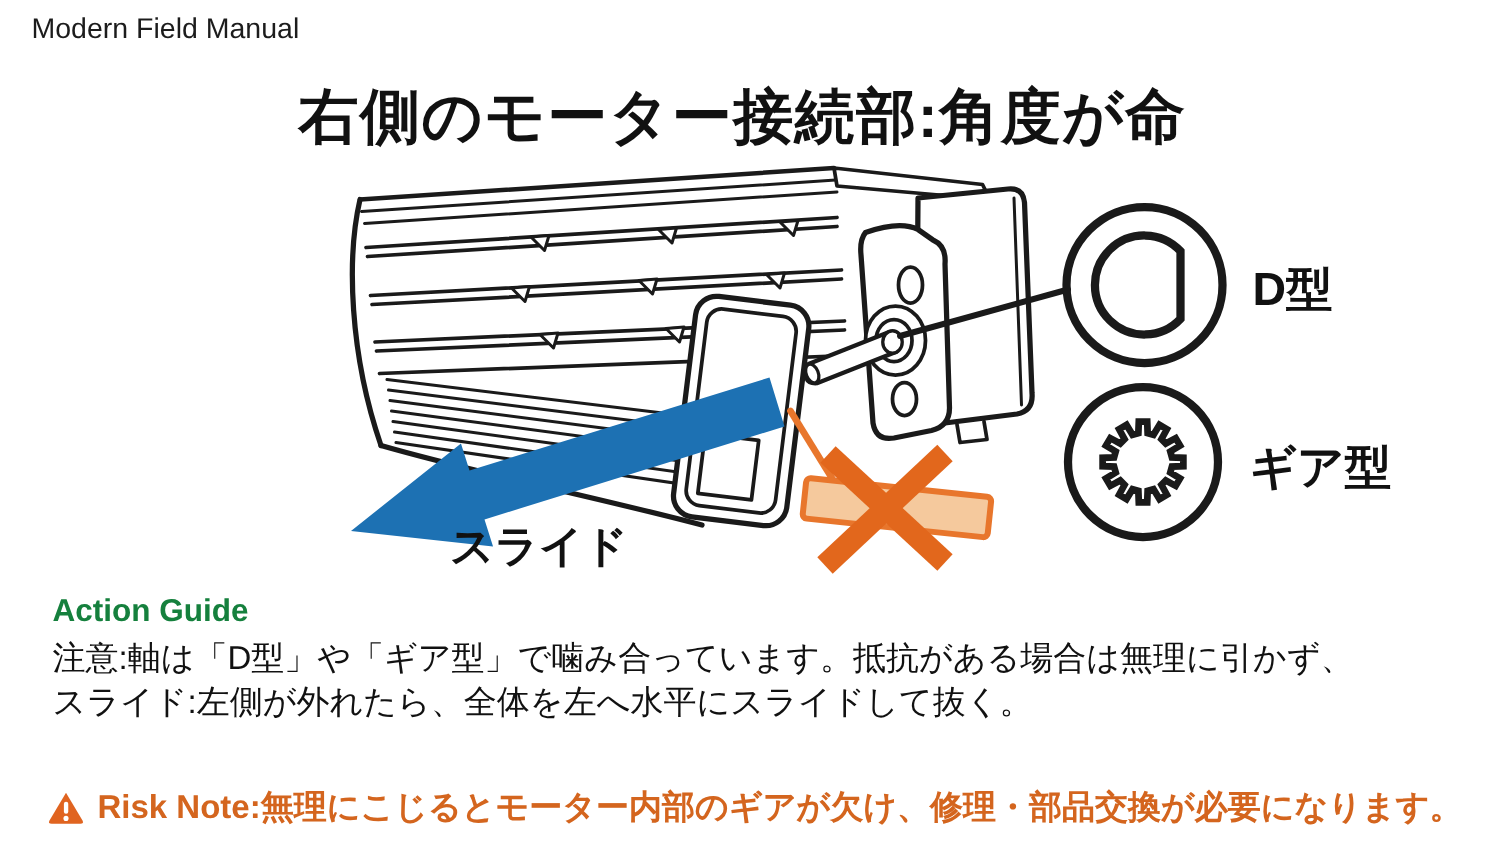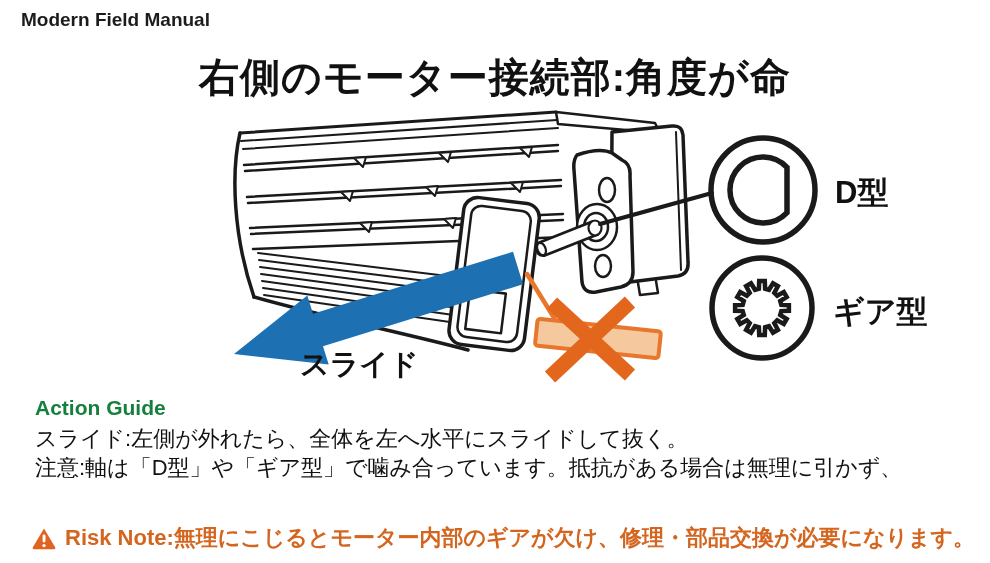--- a/index.html
+++ b/index.html
@@ -1,20 +1,20 @@
 <!DOCTYPE html>
 <html><head>
 <meta charset="utf-8">
 <style>
   html,body{margin:0;padding:0;background:#ffffff;}
   body{width:990px;height:563px;position:relative;overflow:hidden;
        font-family:"Liberation Sans","DejaVu Sans",sans-serif;color:#111;}
   .page{position:absolute;inset:0;background:#fff;}
 
-  .brand{position:absolute;left:21px;top:9px;font-size:19px;font-weight:700;color:#1c1c1c;}
+  .brand{position:absolute;left:21px;top:9px;font-size:19px;font-weight:400;color:#1c1c1c;}
 
   .title{position:absolute;left:0;right:0;top:50px;text-align:center;
          font-size:40px;font-weight:700;letter-spacing:1px;color:#111;}
 
   .figure-svg{position:absolute;left:0;top:0;width:990px;height:563px;}
 
   .action-guide{position:absolute;left:35px;top:396px;}
   .ag-heading{font-size:21px;font-weight:700;margin:0 0 4px 0;color:#15803d;}
   .ag-line{font-size:22px;line-height:29px;margin:0;color:#111;white-space:nowrap;}
 
@@ -128,22 +128,22 @@
       <path d="M787,167.4 A33,33 0 1 0 787,212.6 Z" stroke-width="5.5" fill="#fff"></path>
       <circle cx="762" cy="308" r="50" stroke-width="5.5"></circle>
       <polygon points="788.9,305.2 788.9,310.8 781.3,311.1 780.2,315.0 786.7,319.0 783.8,323.9 777.2,320.3 774.3,323.2 777.9,329.8 773.0,332.7 769.0,326.2 765.1,327.3 764.8,334.9 759.2,334.9 758.9,327.3 755.0,326.2 751.0,332.7 746.1,329.8 749.7,323.2 746.8,320.3 740.2,323.9 737.3,319.0 743.8,315.0 742.7,311.1 735.1,310.8 735.1,305.2 742.7,304.9 743.8,301.0 737.3,297.0 740.2,292.1 746.8,295.7 749.7,292.8 746.1,286.2 751.0,283.3 755.0,289.8 758.9,288.7 759.2,281.1 764.8,281.1 765.1,288.7 769.0,289.8 773.0,283.3 777.9,286.2 774.3,292.8 777.2,295.7 783.8,292.1 786.7,297.0 780.2,301.0 781.3,304.9" stroke-width="4.5" fill="#fff"></polygon>
     </g>
     <text class="svg-label" x="835" y="203" font-size="31">D型</text>
     <text class="svg-label" x="833" y="322" font-size="31">ギア型</text>
   </svg>
 
   <div class="action-guide">
     <p class="ag-heading">Action Guide</p>
+    <p class="ag-line">注意:軸は「D型」や「ギア型」で噛み合っています。抵抗がある場合は無理に引かず、</p>
     <p class="ag-line">スライド:左側が外れたら、全体を左へ水平にスライドして抜く。</p>
-    <p class="ag-line">注意:軸は「D型」や「ギア型」で噛み合っています。抵抗がある場合は無理に引かず、</p>
   </div>
 
   <div class="risk-note">
     <svg class="risk-icon" width="26" height="25" viewBox="0 0 26 25">
       <path d="M13,2.5 L24,21 Q25.2,23.2 22.5,23.2 L3.5,23.2 Q0.8,23.2 2,21 Z" fill="#e06420"></path>
       <rect x="11.6" y="8.5" width="2.9" height="8" rx="1.4" fill="#fff"></rect>
       <circle cx="13" cy="19.6" r="1.7" fill="#fff"></circle>
     </svg>
     <span class="risk-text"><span>Risk Note:</span><span>無理にこじるとモーター内部のギアが欠け、修理・部品交換が必要になります。</span></span>
   </div>

